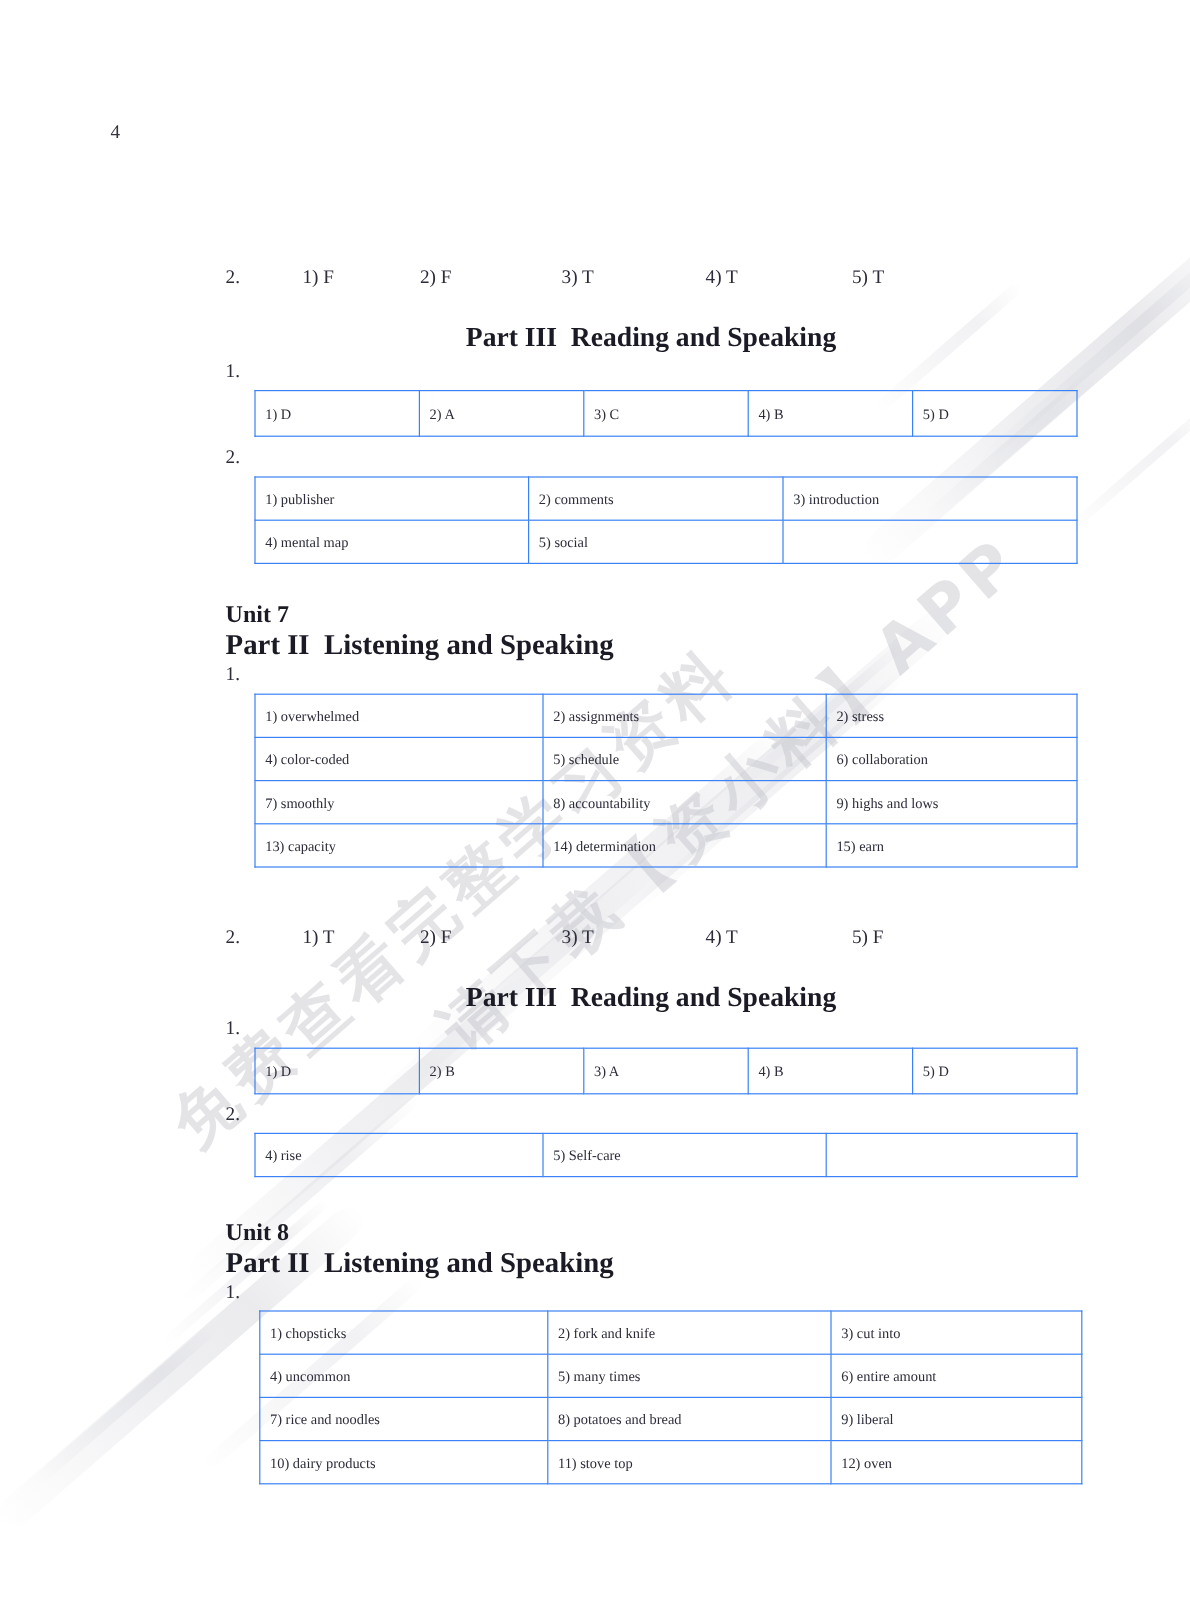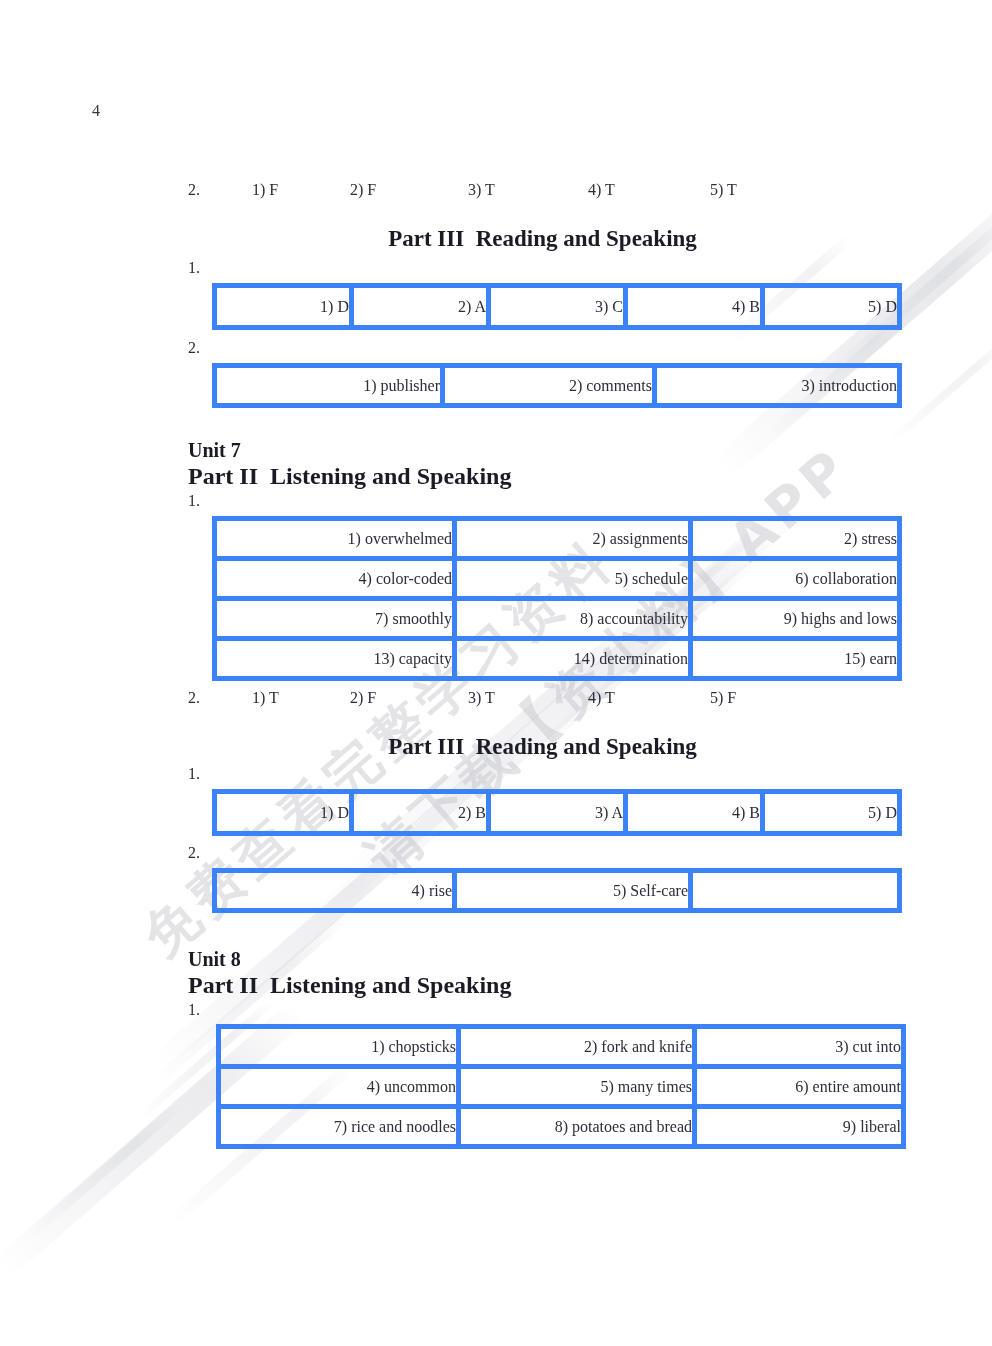--- a/index.html
+++ b/index.html
@@ -40,21 +40,21 @@
   .content{
     position:absolute;left:188px;top:0;width:709px;z-index:2;
     font-size:16px;line-height:20px;
   }
   .tf-row{white-space:nowrap;}
   .tf-row .num{display:inline-block;width:24px;}
   .tf-row .a1{display:inline-block;width:98px;margin-left:40px;}
   .tf-row .a2{display:inline-block;width:118px;}
   .tf-row .a3{display:inline-block;width:120px;}
   .tf-row .a4{display:inline-block;width:122px;}
-  .tf-row .a5{display:inline-block;}
+  .tf-row .a5{display:inline-block;margin-top:42px;}
   .tf1{margin-top:180px;}
   h2.part-heading{
     margin:26px 0 0 0;
     font-size:23px;line-height:26px;
     font-weight:bold;color:#1b1b26;
     text-align:center;white-space:pre;
   }
   .unit-block{margin-top:30px;text-align:left;}
   .unit-block .unit-title{
     font-size:20px;line-height:25px;font-weight:bold;color:#1b1b26;white-space:pre;
@@ -65,28 +65,27 @@
   .inum{margin-top:6px;}
   .inum.tight{margin-top:2px;}
   .inum.mid{margin-top:7px;}
   table.tbl{
     border-collapse:collapse;
     margin:5px 0 0 24px;
     width:685px;
     table-layout:fixed;
   }
   table.tbl td{
-    border:5px solid #3b82f6;
+    border:1px solid #3b82f6;
     height:35px;
     padding:0 0 0 8px;
-    font-size:16px;
+    font-size:12px;
     vertical-align:middle;
     white-space:nowrap;
     overflow:hidden;
-    text-align:right;
   }
   table.mc td{height:37px;}
   table.mc col{width:137px;}
   table.w3a col.c1{width:228px;} table.w3a col.c2{width:212px;} table.w3a col.c3{width:245px;}
   table.w3b col.c1{width:240px;} table.w3b col.c2{width:236px;} table.w3b col.c3{width:209px;}
   table.tblF{margin-top:4px;margin-left:28px;}
 </style>
 </head>
 <body>
 
@@ -149,20 +148,25 @@
           <col class="c1">
           <col class="c2">
           <col class="c3">
         </colgroup>
       <tbody>
           <tr>
         <td>1) publisher</td>
         <td>2) comments</td>
         <td>3) introduction</td>
       </tr>
+      <tr>
+        <td>4) mental map</td>
+        <td>5) social</td>
+        <td></td>
+      </tr>
     </tbody>
       </table>
 
     <div class="unit-block">
       <div class="unit-title">Unit 7</div>
       <div class="part-sub">Part II  Listening and Speaking</div>
     </div>
 
     <div class="inum tight">1.</div>
     <table class="tbl w3b">
@@ -258,17 +262,22 @@
       <tr>
         <td>4) uncommon</td>
         <td>5) many times</td>
         <td>6) entire amount</td>
       </tr>
       <tr>
         <td>7) rice and noodles</td>
         <td>8) potatoes and bread</td>
         <td>9) liberal</td>
       </tr>
+      <tr>
+        <td>10) dairy products</td>
+        <td>11) stove top</td>
+        <td>12) oven</td>
+      </tr>
     </tbody>
       </table>
 
   </div>
 </div>
 
 </body></html>

